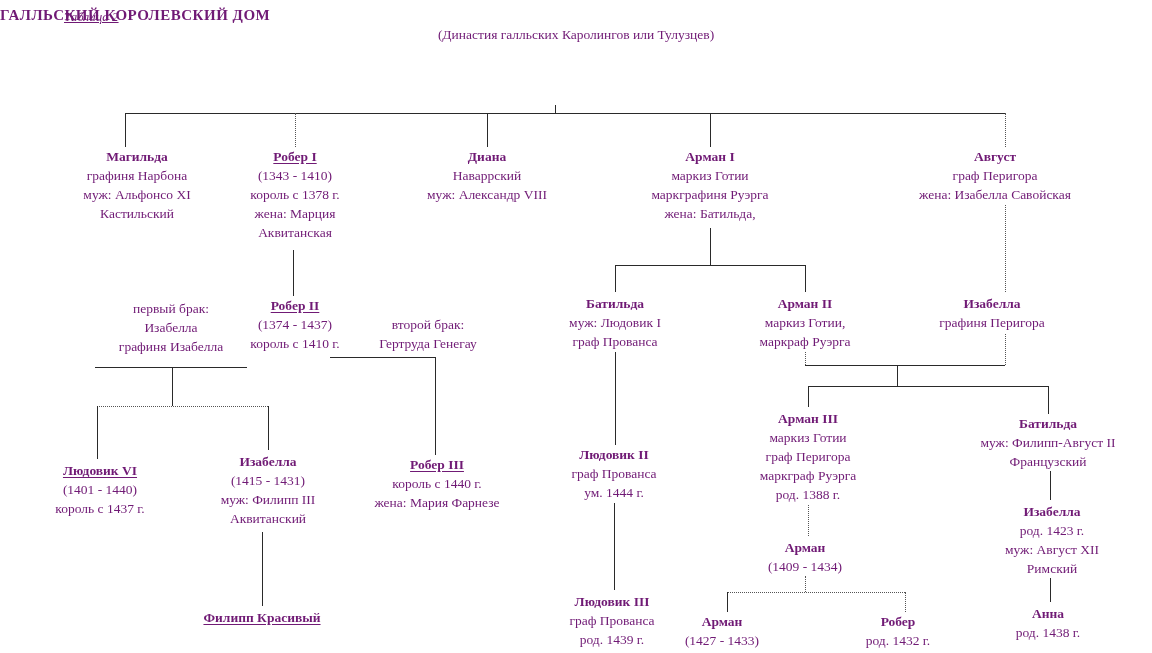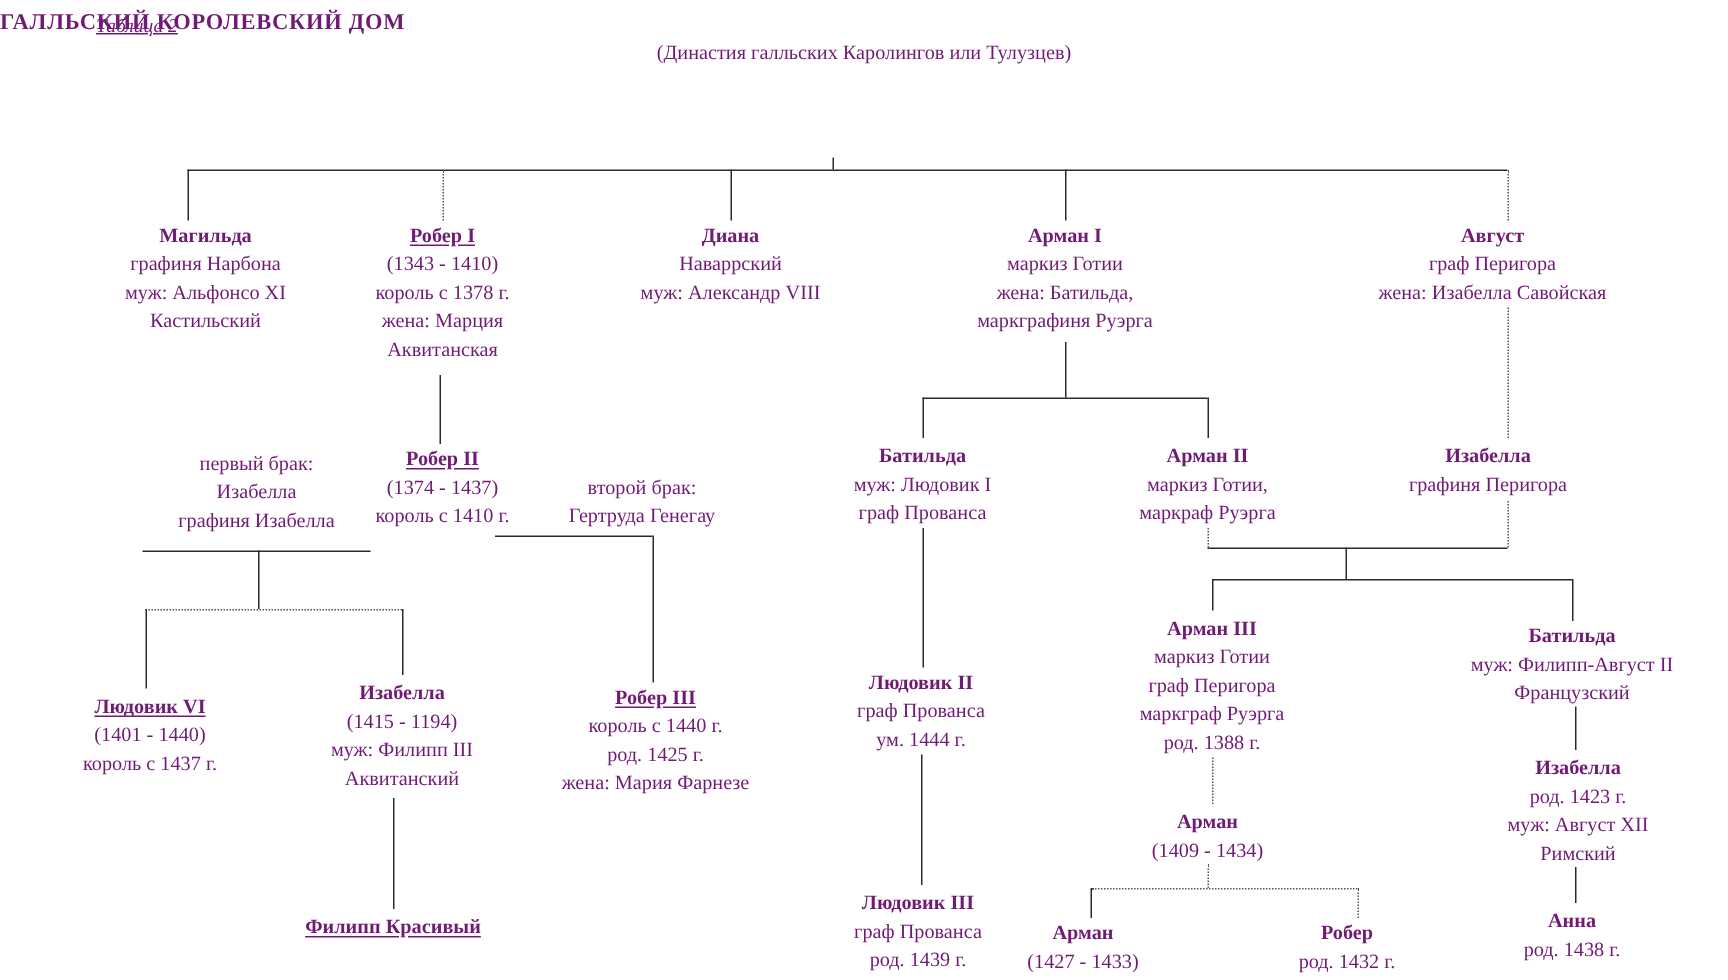--- a/index.html
+++ b/index.html
@@ -44,22 +44,22 @@
     <div>Аквитанская</div>
   </div>
   <div class="node" style="left:402px;top:147px;width:170px">
     <div class="name">Диана</div>
     <div>Наваррский</div>
     <div>муж: Александр VIII</div>
   </div>
   <div class="node" style="left:615px;top:147px;width:190px">
     <div class="name">Арман I</div>
     <div>маркиз Готии</div>
+    <div>маркграфиня Руэрга</div>
     <div>жена: Батильда,</div>
-    <div>маркграфиня Руэрга</div>
   </div>
   <div class="node" style="left:890px;top:147px;width:210px">
     <div class="name">Август</div>
     <div>граф Перигора</div>
     <div>жена: Изабелла Савойская</div>
   </div>
 
   <div class="node" style="left:96px;top:299px;width:150px">
     <div>первый брак:</div>
     <div>Изабелла</div>
@@ -89,28 +89,27 @@
     <div>графиня Перигора</div>
   </div>
 
   <div class="node king" style="left:25px;top:461px;width:150px">
     <div class="name">Людовик VI</div>
     <div>(1401 - 1440)</div>
     <div>король с 1437 г.</div>
   </div>
   <div class="node" style="left:198px;top:452px;width:140px">
     <div class="name">Изабелла</div>
-    <div>(1415 - 1194)</div>
+    <div>(1415 - 1431)</div>
     <div>муж: Филипп III</div>
     <div>Аквитанский</div>
   </div>
   <div class="node king" style="left:352px;top:455px;width:170px">
     <div class="name">Робер III</div>
     <div>король с 1440 г.</div>
-    <div>род. 1425 г.</div>
     <div>жена: Мария Фарнезе</div>
   </div>
   <div class="node" style="left:544px;top:445px;width:140px">
     <div class="name">Людовик II</div>
     <div>граф Прованса</div>
     <div>ум. 1444 г.</div>
   </div>
   <div class="node" style="left:728px;top:409px;width:160px">
     <div class="name">Арман III</div>
     <div>маркиз Готии</div>

